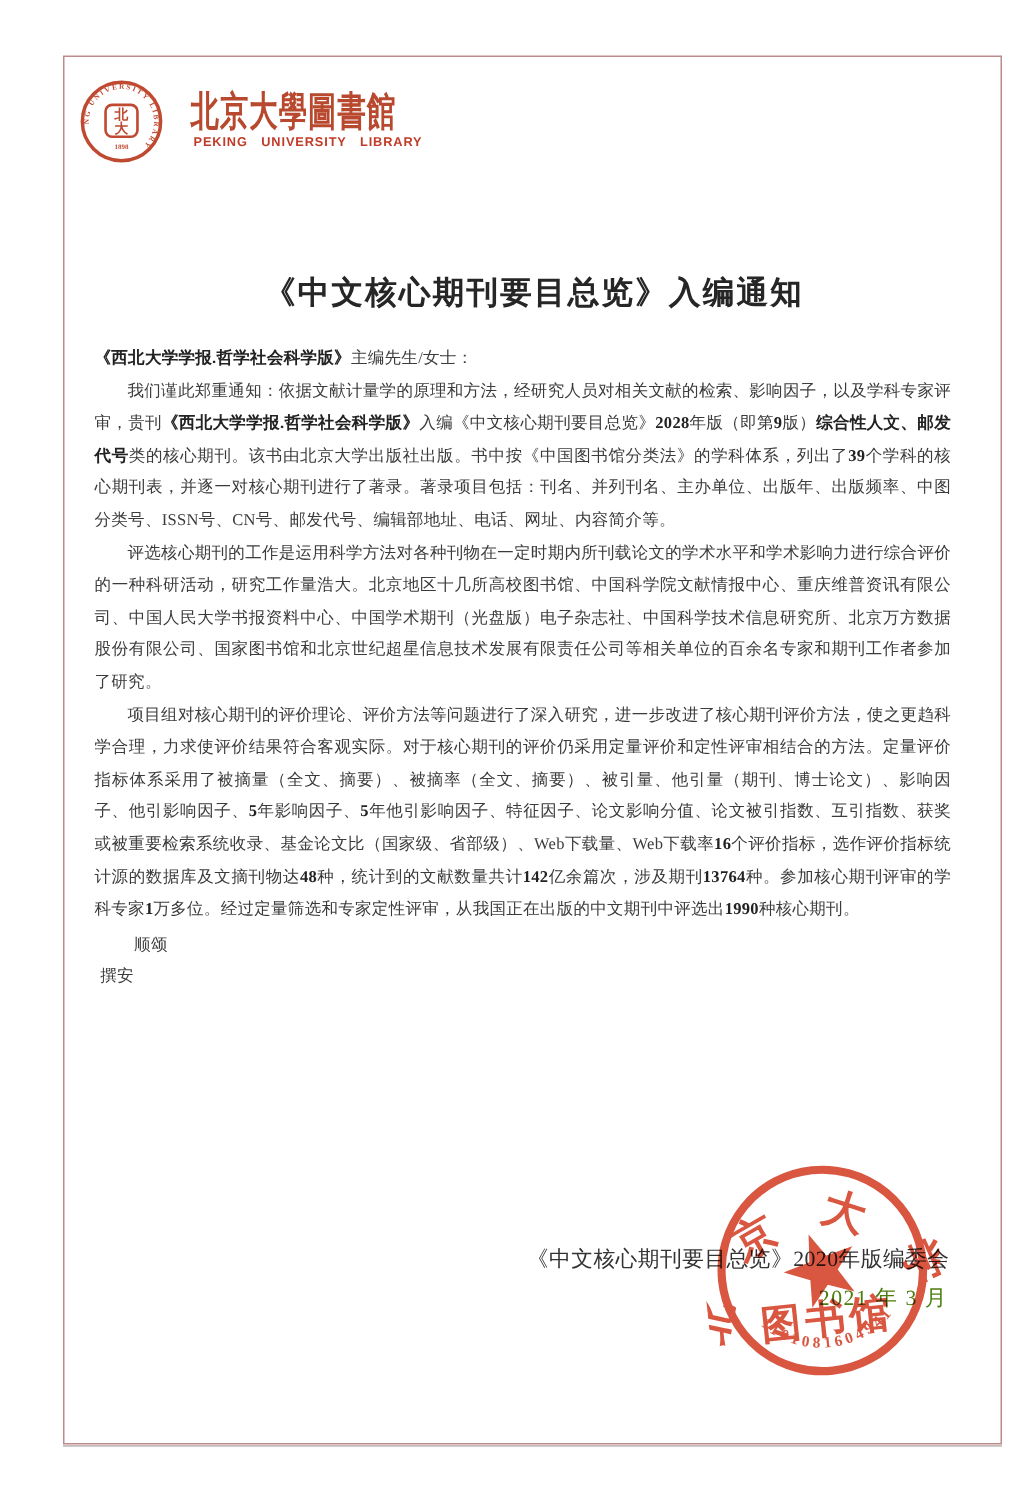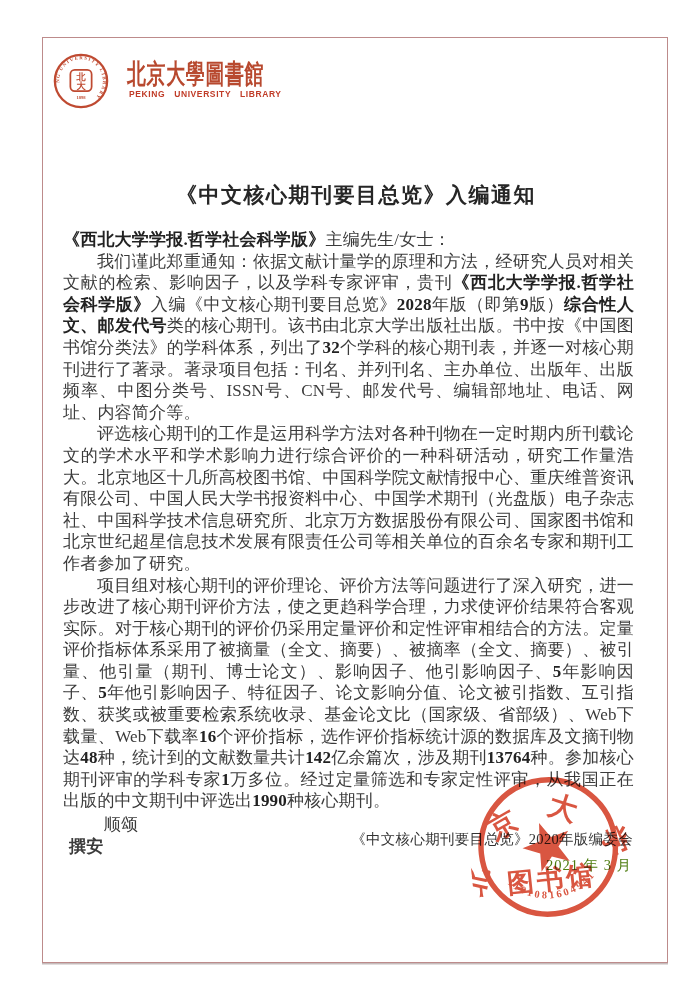--- a/index.html
+++ b/index.html
@@ -29,28 +29,28 @@
     font-size:8.5px;font-weight:bold;color:#c03c28;
     letter-spacing:.6px;word-spacing:6px;white-space:nowrap;
   }
   
   .title{
     position:absolute;left:0;top:181px;width:690px;text-align:center;
     font-size:21px;font-weight:bold;color:#262626;letter-spacing:1.5px;margin-left:11px;
   }
   .body{
     position:absolute;left:63px;top:229px;width:571px;
-    font-size:17px;line-height:21.6px;color:#3b3b3b;
+    font-size:11px;line-height:21.6px;color:#3b3b3b;
     text-align:justify;letter-spacing:.2px;
   }
   .body b{color:#222;}
   .salutation{margin:0;}
   .para{margin:0;text-indent:2em;}
   .closing1{margin:2px 0 0 0;text-indent:2.4em;}
-  .closing2{margin:0;text-indent:.35em;font-weight:bold;}
+  .closing2{margin:0;text-indent:.35em;}
   .signature{
     position:absolute;top:830px;right:57px;
     font-size:14.5px;color:#333;letter-spacing:.3px;white-space:nowrap;
   }
   .date{
     position:absolute;top:856px;right:58px;
     font-size:14.5px;color:#4d7c0f;letter-spacing:1px;white-space:nowrap;
   }
   
   .stamp-svg{
@@ -79,21 +79,21 @@
   </svg>
 
   <div class="zh-name">北京大學圖書館</div>
   <div class="en-name">PEKING UNIVERSITY LIBRARY</div>
 
   <div class="title">《中文核心期刊要目总览》入编通知</div>
 
   <div class="body">
     <p class="salutation"><b>《西北大学学报.哲学社会科学版》</b><span>主编先生/女士：</span></p>
     <div>
-        <p class="para"><span>我们谨此郑重通知：依据文献计量学的原理和方法，经研究人员对相关文献的检索、影响因子，以及学科专家评审，贵刊</span><b>《西北大学学报.哲学社会科学版》</b><span>入编《中文核心期刊要目总览》</span><b>2028</b><span>年版（即第</span><b>9</b><span>版）</span><b>综合性人文、邮发代号</b><span>类的核心期刊。该书由北京大学出版社出版。书中按《中国图书馆分类法》的学科体系，列出了</span><b>32</b><span>个学科的核心期刊表，并逐一对核心期刊进行了著录。著录项目包括：刊名、并列刊名、主办单位、出版年、出版频率、中图分类号、ISSN号、CN号、邮发代号、编辑部地址、电话、网址、内容简介等。</span></p>
+        <p class="para"><span>我们谨此郑重通知：依据文献计量学的原理和方法，经研究人员对相关文献的检索、影响因子，以及学科专家评审，贵刊</span><b>《西北大学学报.哲学社会科学版》</b><span>入编《中文核心期刊要目总览》</span><b>2028</b><span>年版（即第</span><b>9</b><span>版）</span><b>综合性人文、邮发代号</b><span>类的核心期刊。该书由北京大学出版社出版。书中按《中国图书馆分类法》的学科体系，列出了</span><b>39</b><span>个学科的核心期刊表，并逐一对核心期刊进行了著录。著录项目包括：刊名、并列刊名、主办单位、出版年、出版频率、中图分类号、ISSN号、CN号、邮发代号、编辑部地址、电话、网址、内容简介等。</span></p>
         <p class="para"><span>评选核心期刊的工作是运用科学方法对各种刊物在一定时期内所刊载论文的学术水平和学术影响力进行综合评价的一种科研活动，研究工作量浩大。北京地区十几所高校图书馆、中国科学院文献情报中心、重庆维普资讯有限公司、中国人民大学书报资料中心、中国学术期刊（光盘版）电子杂志社、中国科学技术信息研究所、北京万方数据股份有限公司、国家图书馆和北京世纪超星信息技术发展有限责任公司等相关单位的百余名专家和期刊工作者参加了研究。</span></p>
         <p class="para"><span>项目组对核心期刊的评价理论、评价方法等问题进行了深入研究，进一步改进了核心期刊评价方法，使之更趋科学合理，力求使评价结果符合客观实际。对于核心期刊的评价仍采用定量评价和定性评审相结合的方法。定量评价指标体系采用了被摘量（全文、摘要）、被摘率（全文、摘要）、被引量、他引量（期刊、博士论文）、影响因子、他引影响因子、</span><b>5</b><span>年影响因子、</span><b>5</b><span>年他引影响因子、特征因子、论文影响分值、论文被引指数、互引指数、获奖或被重要检索系统收录、基金论文比（国家级、省部级）、Web下载量、Web下载率</span><b>16</b><span>个评价指标，选作评价指标统计源的数据库及文摘刊物达</span><b>48</b><span>种，统计到的文献数量共计</span><b>142</b><span>亿余篇次，涉及期刊</span><b>13764</b><span>种。参加核心期刊评审的学科专家</span><b>1</b><span>万多位。经过定量筛选和专家定性评审，从我国正在出版的中文期刊中评选出</span><b>1990</b><span>种核心期刊。</span></p>
       </div>
     <p class="closing1">顺颂</p>
     <p class="closing2">撰安</p>
   </div>
 
   <div class="signature">《中文核心期刊要目总览》2020年版编委会</div>
   <div class="date">2021 年 3 月</div>
 

